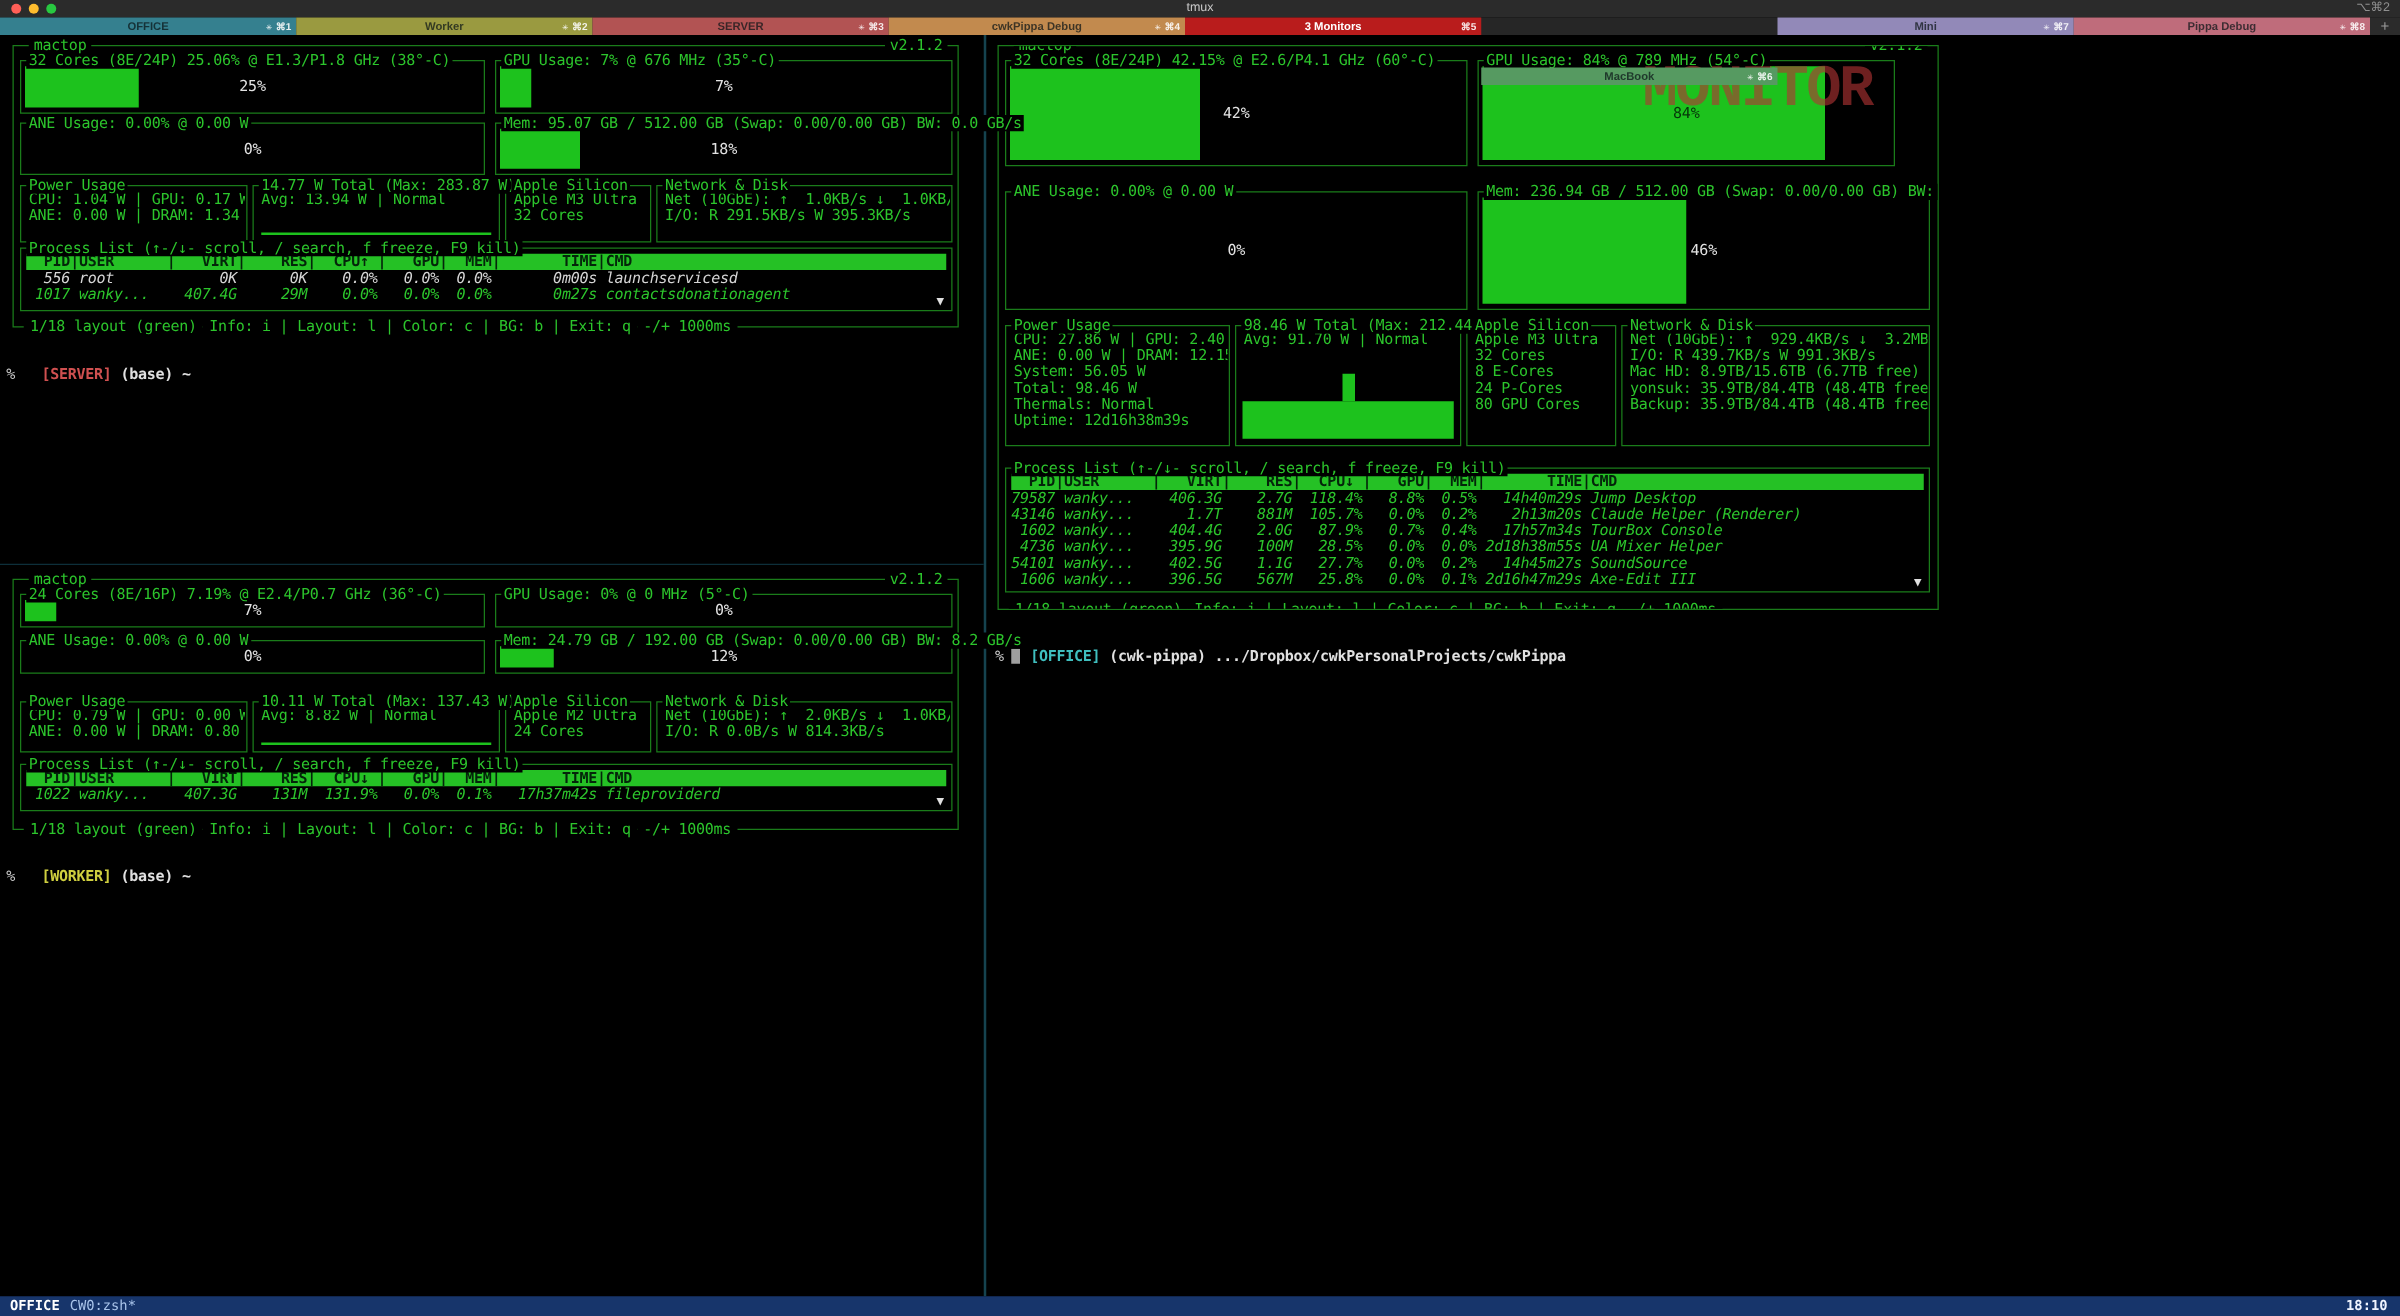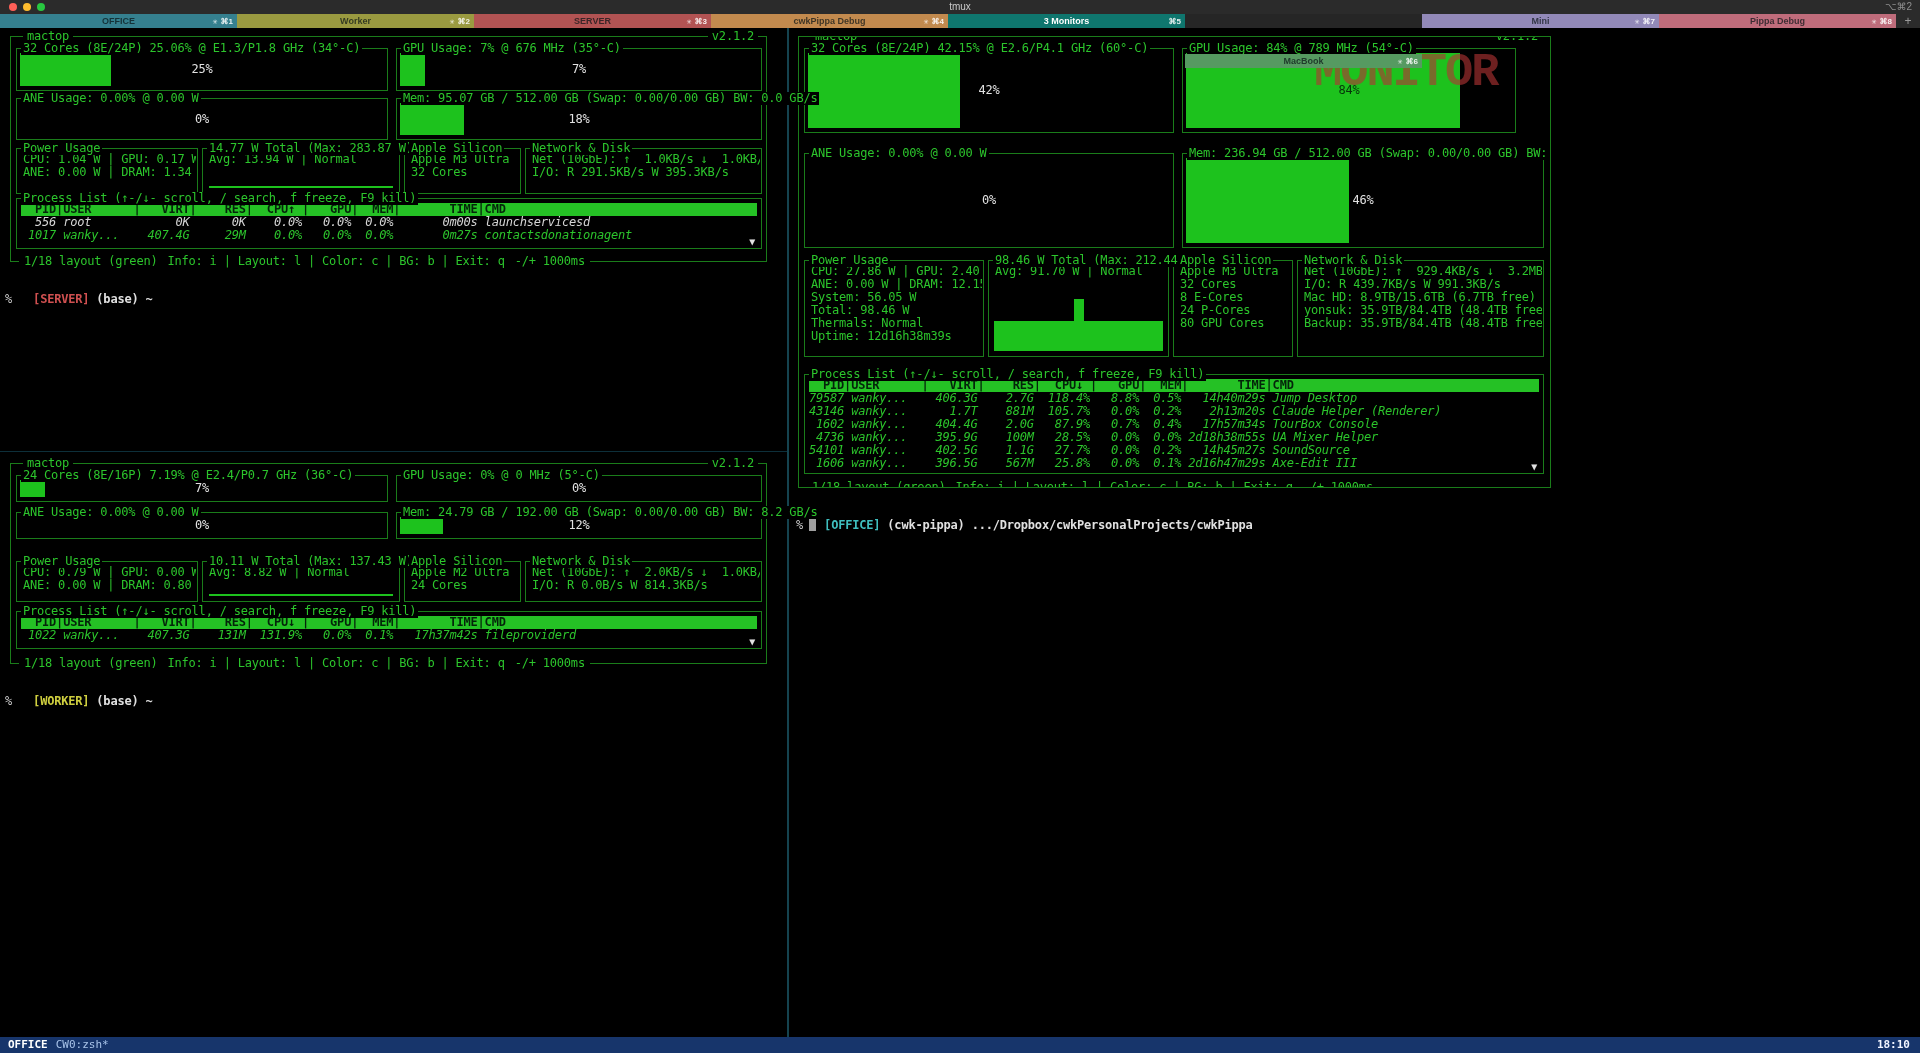--- a/index.html
+++ b/index.html
@@ -111,21 +111,21 @@
         <span class="cmdk">⌘3</span>
       </span>
   </div>
   <div class="tab" style="background: rgb(194, 138, 78);">
     <span class="tlabel">cwkPippa Debug</span>
     <span class="tright">
         <span class="spin">✳</span>
         <span class="cmdk">⌘4</span>
       </span>
   </div>
-  <div class="tab active" style="background: #0f766e;">
+  <div class="tab active" style="background: #b91c1c;">
     <span class="tlabel">3 Monitors</span>
     <span class="tright">
         <span class="cmdk">⌘5</span>
       </span>
   </div>
   <div class="tab" style="background: rgb(86, 154, 97); margin-top: 40px;">
     <span class="tlabel">MacBook</span>
     <span class="tright">
         <span class="spin">✳</span>
         <span class="cmdk">⌘6</span>
@@ -151,21 +151,21 @@
 
 <div class="term">
   <div class="vdiv"></div>
   <div class="hdiv"></div>
 
   <div class="pane" style="left:10px;top:8px;width:757px;height:226px">
     <span class="ptitle">mactop</span>
     <span class="pver">v2.1.2</span>
 
     <div class="box" style="left:5px;top:11px;width:372px;height:43px">
-      <span class="btitle">32 Cores (8E/24P) 25.06% @ E1.3/P1.8 GHz (34°-C)</span>
+      <span class="btitle">32 Cores (8E/24P) 25.06% @ E1.3/P1.8 GHz (38°-C)</span>
       <div class="barwrap">
           <div class="bar" style="width: 25%;"></div>
         <div class="blabel">25%</div>
         </div>
     </div>
     <div class="box" style="left:385px;top:11px;width:366px;height:43px">
       <span class="btitle">GPU Usage: 7% @ 676 MHz (35°-C)</span>
       <div class="barwrap">
           <div class="bar" style="width: 7%;"></div>
         <div class="blabel">7%</div>

